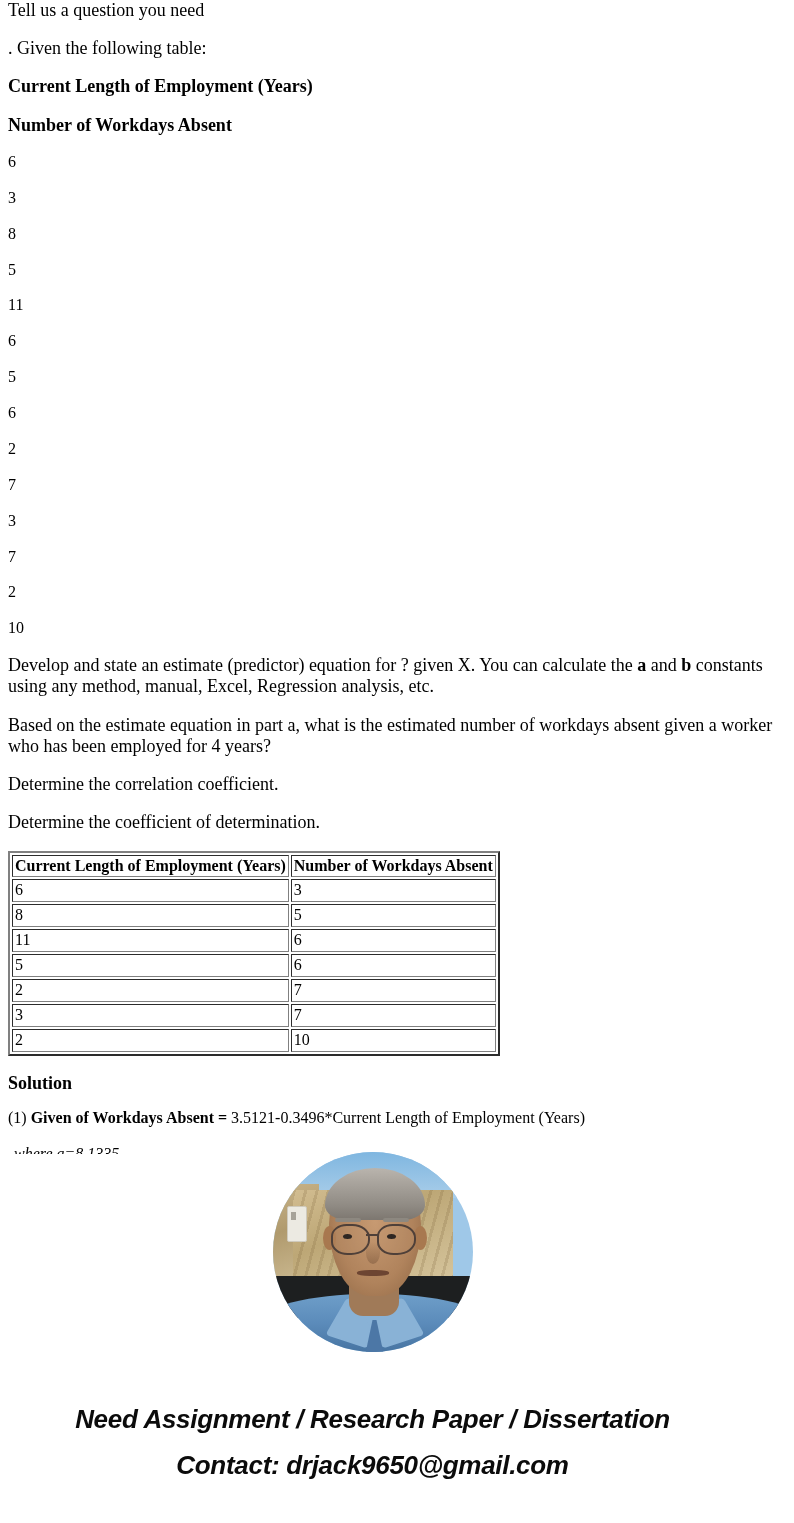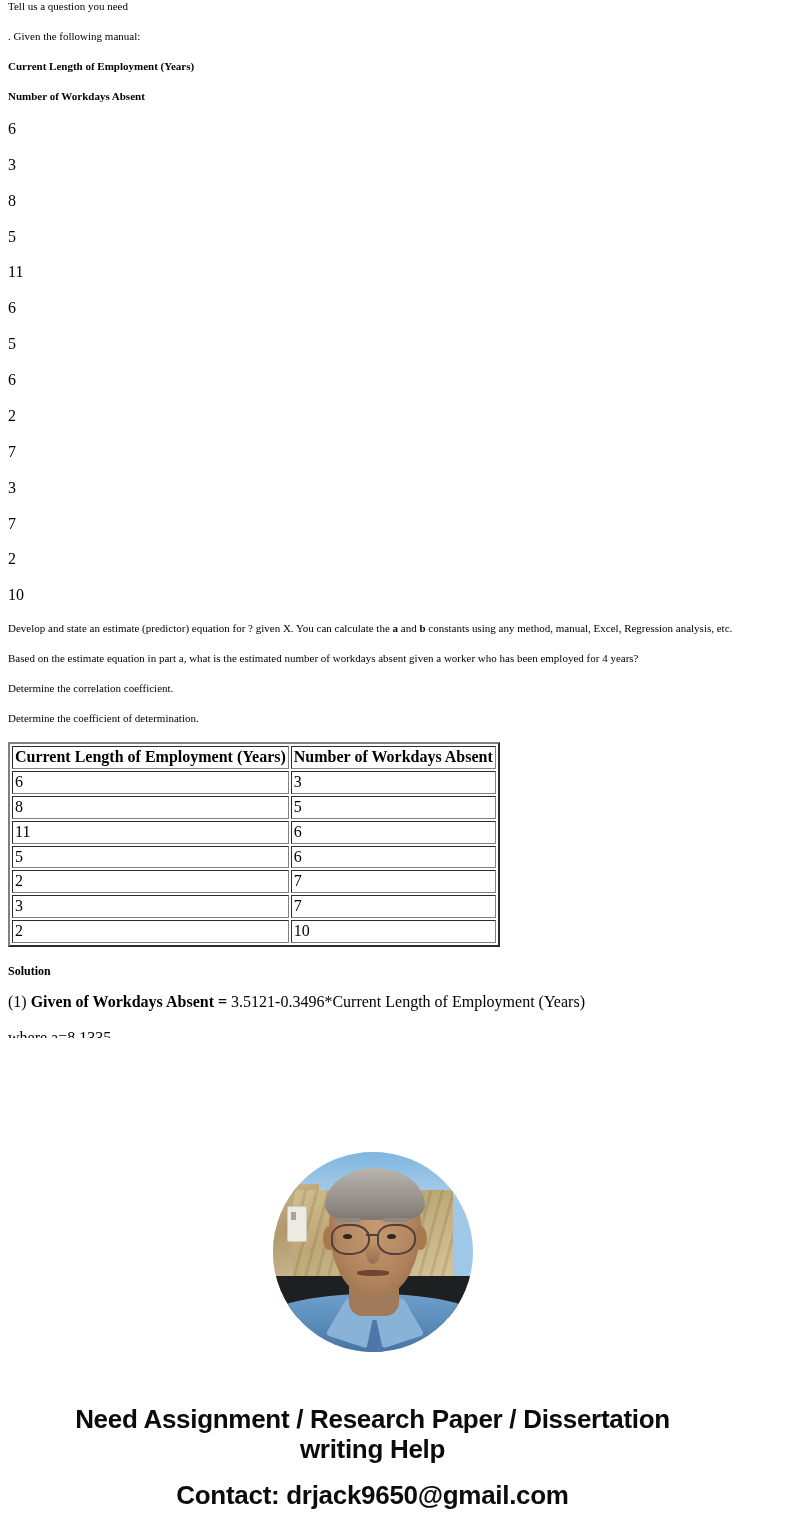--- a/index.html
+++ b/index.html
@@ -21,21 +21,21 @@
     position: absolute;
     left: 0;
     top: 0;
     width: 794px;
     padding: 0 8px;
     box-sizing: border-box;
   }
 
   
   .para {
-    font-size: 11px;
+    font-size: 18px;
     line-height: 1.18;
     margin: 0 0 17px 0;
     color: #000;
   }
   .para.bold {
     font-weight: bold;
   }
   .para.num {
     font-size: 16px;
   }
@@ -63,46 +63,48 @@
   }
   table.data-table th {
     font-weight: bold;
     white-space: nowrap;
   }
   table.data-table td.c-left { width: 265px; }
   table.data-table td.c-right { width: 197px; }
 
   
   h3.solution-heading {
-    font-size: 12px;
+    font-size: 18px;
     font-weight: bold;
     line-height: 1.18;
     margin: 0 0 15px 0;
   }
   .eq-line {
     font-size: 16px;
     line-height: 1.18;
     margin: 0 0 17px 0;
   }
   .clipped-line {
     font-size: 16px;
     line-height: 1.18;
-    margin: 0;
+    margin: 6px;
     height: 9px;
     overflow: hidden;
     color: #000;
+    font-style: italic;
   }
 
   
   .promo {
     position: absolute;
     left: 0;
     top: 1130px;
     width: 745px;
     text-align: center;
+    font-style: italic;
   }
 
   .avatar {
     width: 200px;
     height: 200px;
     margin: 22px auto 0 auto;
     border-radius: 50%;
     overflow: hidden;
     position: relative;
     background: #9fc8e8;
@@ -250,21 +252,21 @@
   }
   .promo-block1 { margin-top: 52px; }
   .promo-block2 { margin-top: 16px; }
 </style>
 </head>
 <body>
 
 <div class="doc">
 
   <p class="para">Tell us a question you need</p>
-  <p class="para">. Given the following manual:</p>
+  <p class="para">. Given the following table:</p>
 
   <p class="para bold">Current Length of Employment (Years)</p>
   <p class="para bold">Number of Workdays Absent</p>
 
   <p class="para num">6</p>
   <p class="para num">3</p>
   <p class="para num">8</p>
   <p class="para num">5</p>
   <p class="para num">11</p>
   <p class="para num">6</p>
@@ -355,19 +357,18 @@
     <div class="av-glassR"></div>
     <div class="av-bridge"></div>
     <div class="av-eyeL"></div>
     <div class="av-eyeR"></div>
     <div class="av-nose"></div>
     <div class="av-mouth"></div>
   </div>
 
   <div class="promo-block1">
     <p class="promo-line">Need Assignment / Research Paper / Dissertation</p>
-    <p class="promo-line">writing Help</p>
   </div>
   <div class="promo-block2">
     <p class="promo-line">Contact: drjack9650@gmail.com</p>
   </div>
 
 </div>
 
 </body></html>

